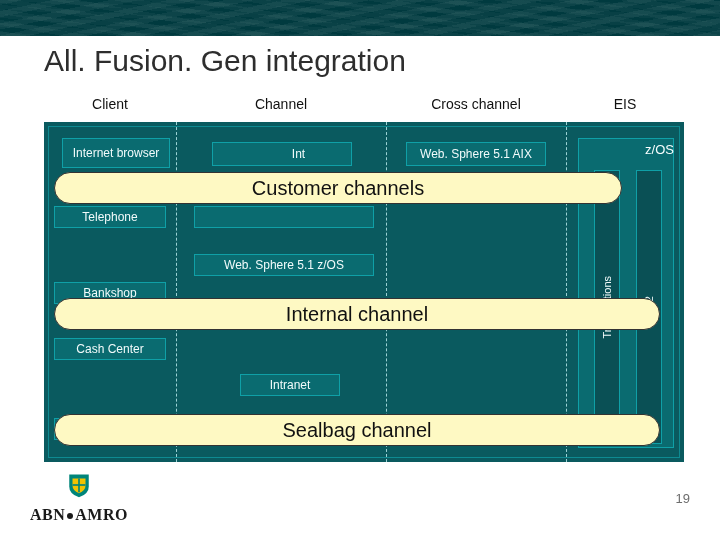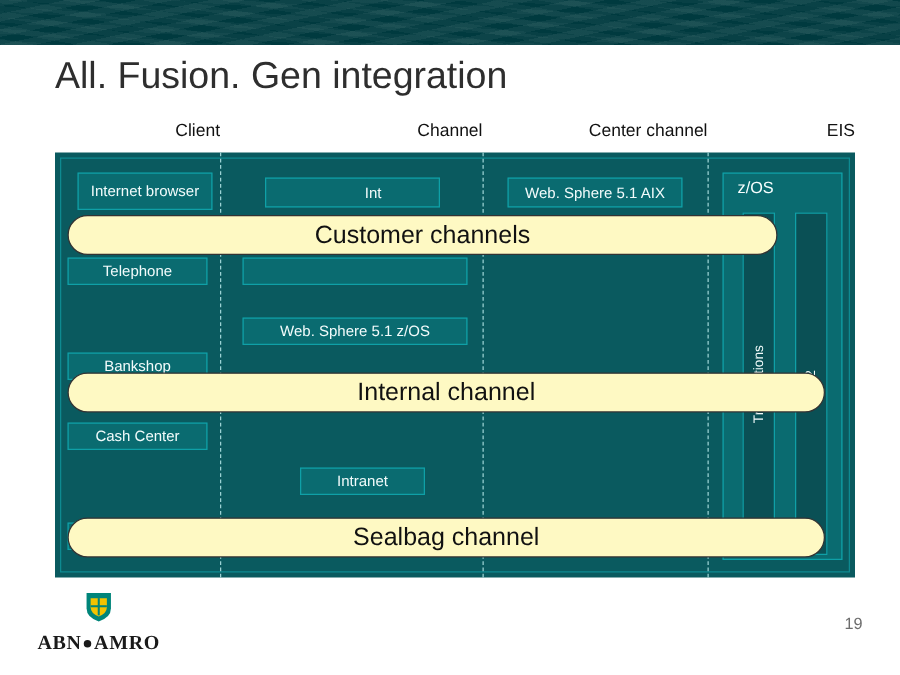--- a/index.html
+++ b/index.html
@@ -45,21 +45,21 @@
   .tealpanel .frame {
     position:absolute; left:4px; right:4px; top:4px; bottom:4px;
     border:1px solid #0e8a91;
   }
   .zone-line { position:absolute; top:0; bottom:0; border-left:1px dashed #9bd2d4; }
   .zone-line.a { left:132px; }
   .zone-line.b { left:342px; }
   .zone-line.c { left:522px; }
 
   
-  .colhead { position:absolute; top:4px; text-align:right; font-size:14px; color:#111; }
+  .colhead { position:absolute; top:4px; text-align:center; font-size:14px; color:#111; }
   .colhead.client { left:0;   width:132px; }
   .colhead.channel{ left:132px; width:210px; }
   .colhead.cross  { left:342px; width:180px; }
   .colhead.eis    { left:522px; width:118px; }
 
   
   .box {
     position:absolute; background:#0a6b70; color:#f2fbfb;
     border:1px solid #0fa0a7; padding:4px 6px; font-size:12px;
     display:flex; align-items:center; justify-content:center; text-align:center;
@@ -74,21 +74,21 @@
   .box.ws-zos  { left:150px; width:180px; top:162px; height:22px; }
   .box.bank    { left:10px; width:112px; top:190px; height:22px; }
 
   .box.cash    { left:10px; width:112px; top:246px; height:22px; }
   .box.intra   { left:196px; width:100px; top:282px; height:22px; }
 
   .box.sealcli { left:10px; width:52px;  top:326px; height:22px; }
 
   
   .eis-outer { position:absolute; left:534px; top:46px; width:96px; height:310px; background:#0a6b70; border:1px solid #0fa0a7; }
-  .eis-label { position:absolute; left:546px; top:50px; width:96px; text-align:left; color:#f9ffff; font-size:13px; }
+  .eis-label { position:absolute; left:534px; top:50px; width:96px; text-align:right; color:#f9ffff; font-size:13px; }
   .vcol { position:absolute; top:78px; bottom:18px; width:26px; background:#0a5055; border:1px solid #0fa0a7; color:#f2fbfb; font-size:11px;
           writing-mode: vertical-rl; text-align:center; display:flex; align-items:center; justify-content:center; }
   .vcol.trans { left:550px; }
   .vcol.db2   { left:592px; }
   .vcol .t { transform: rotate(180deg); } 
 
   
   .callout {
     position:absolute; background:#fef9c3; color:#111; border:1px solid #333;
     border-radius:20px; display:flex; align-items:center; justify-content:center;
@@ -113,21 +113,21 @@
 <div class="slide">
 
   <div class="waveband"></div>
 
   <h1 class="title">All. Fusion. Gen integration</h1>
 
   <div class="diagram">
 
     <div class="colhead client">Client</div>
     <div class="colhead channel">Channel</div>
-    <div class="colhead cross">Center channel</div>
+    <div class="colhead cross">Cross channel</div>
     <div class="colhead eis">EIS</div>
 
     <div class="tealpanel">
       <div class="frame"></div>
       <div class="zone-line a"></div>
       <div class="zone-line b"></div>
       <div class="zone-line c"></div>
     </div>
 
     <div class="box client" style="top:46px;">Internet browser</div>

